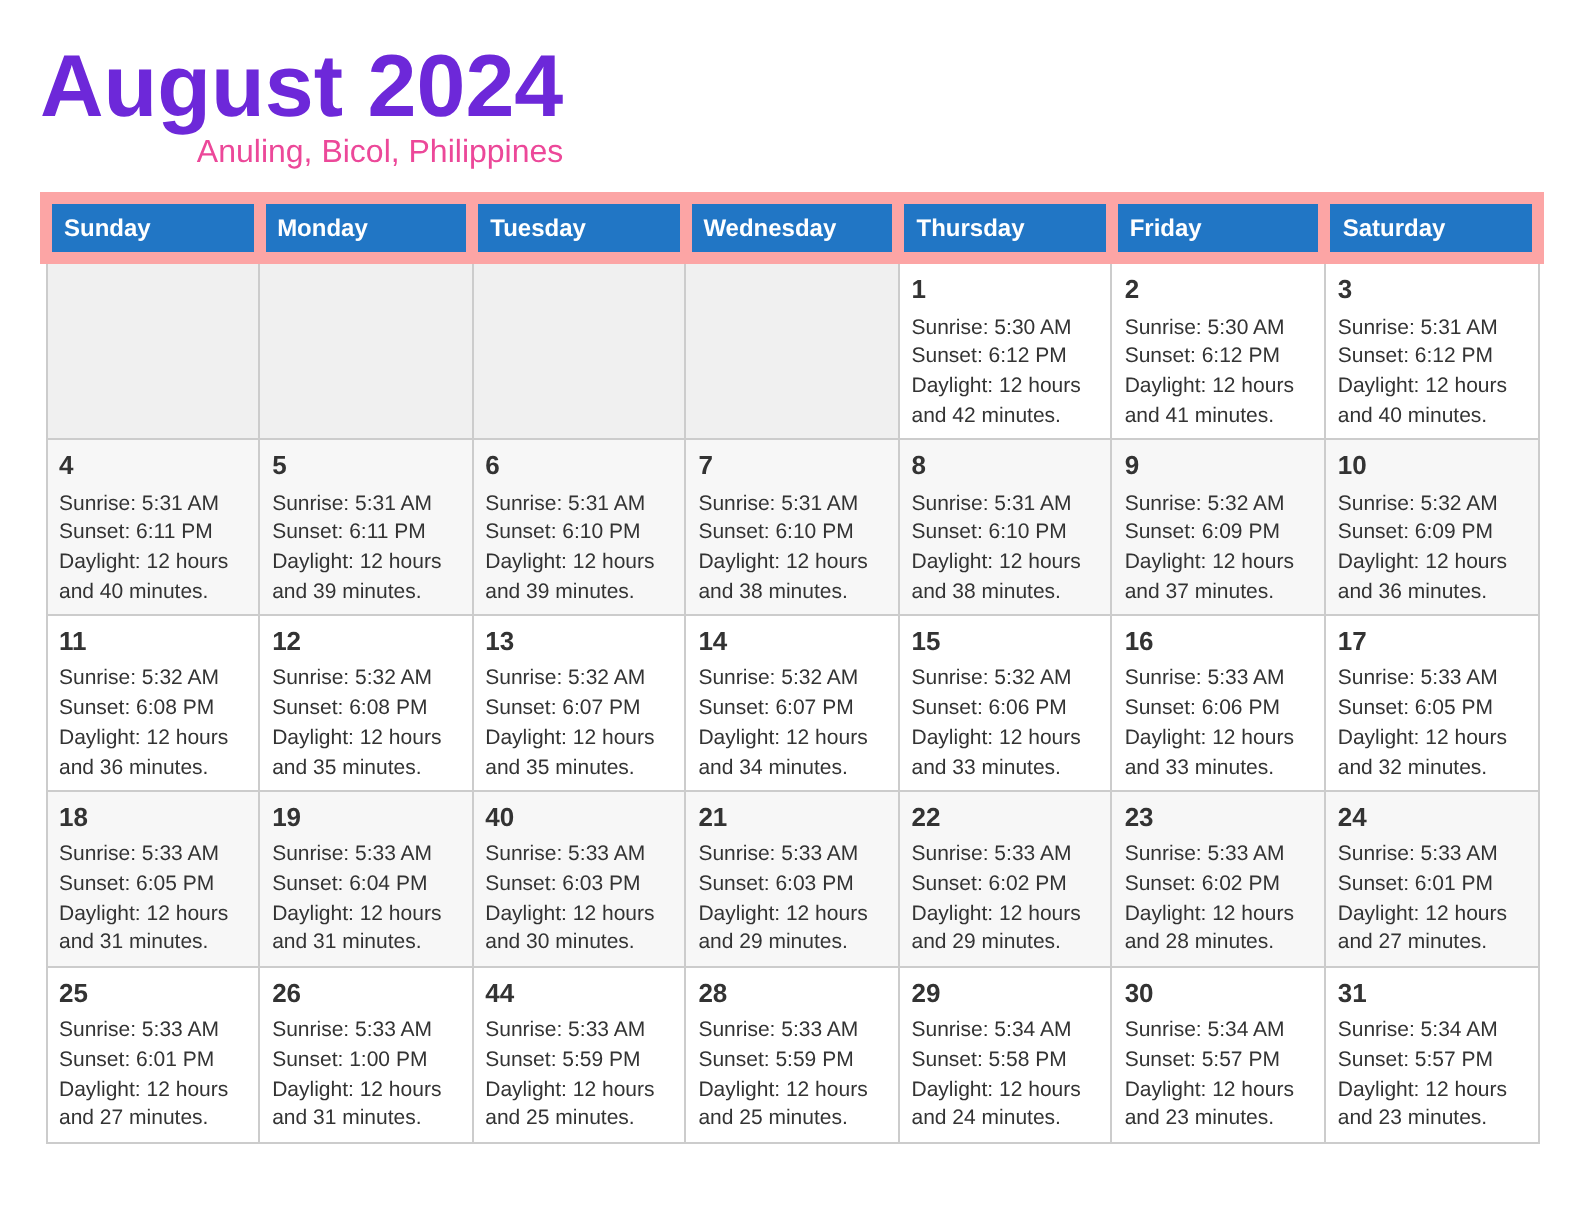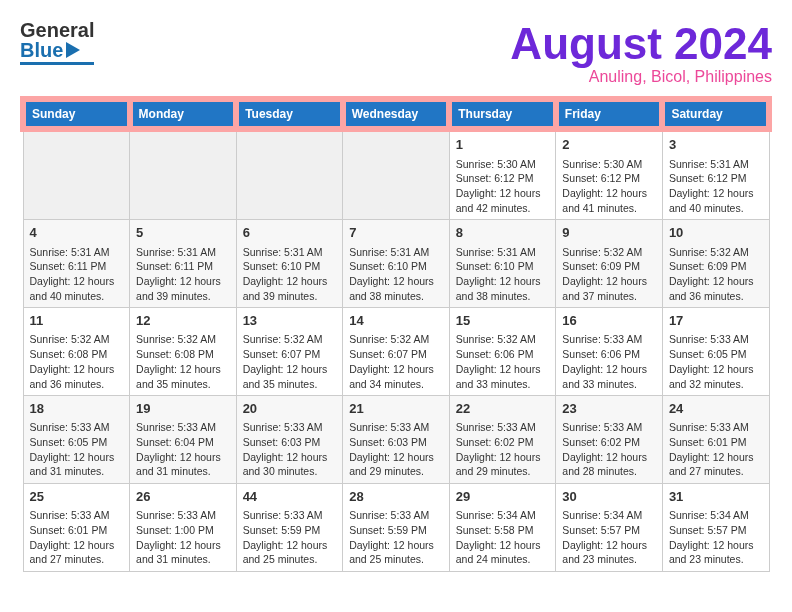--- a/index.html
+++ b/index.html
@@ -103,30 +103,20 @@
       height: 3px;
       background: #1a6faf;
       margin-top: 2px;
       width: 100%;
     }
   </style>
 </head>
 <body>
 
 <div class="header">
-  <div class="logo-wrapper">
-    <div class="logo-name">
-      <span class="logo-general">General</span>
-      <div class="logo-blue-line">
-        <span class="logo-blue-text">Blue</span>
-        <div class="logo-arrow"></div>
-      </div>
-      <div class="logo-underline"></div>
-    </div>
-  </div>
   <div class="title-block">
     <h1>August 2024</h1>
     <h2>Anuling, Bicol, Philippines</h2>
   </div>
 </div>
 
 <table>
   <thead>
     <tr>
     <th>Sunday</th>
@@ -277,21 +267,21 @@
           <div>and 31 minutes.</div>
         </td>
         <td>
           <span class="day-num">19</span>
           <div>Sunrise: 5:33 AM</div>
           <div>Sunset: 6:04 PM</div>
           <div>Daylight: 12 hours</div>
           <div>and 31 minutes.</div>
         </td>
         <td>
-          <span class="day-num">20</span>
+          <span class="day-num">40</span>
           <div>Sunrise: 5:33 AM</div>
           <div>Sunset: 6:03 PM</div>
           <div>Daylight: 12 hours</div>
           <div>and 30 minutes.</div>
         </td>
         <td>
           <span class="day-num">21</span>
           <div>Sunrise: 5:33 AM</div>
           <div>Sunset: 6:03 PM</div>
           <div>Daylight: 12 hours</div>

